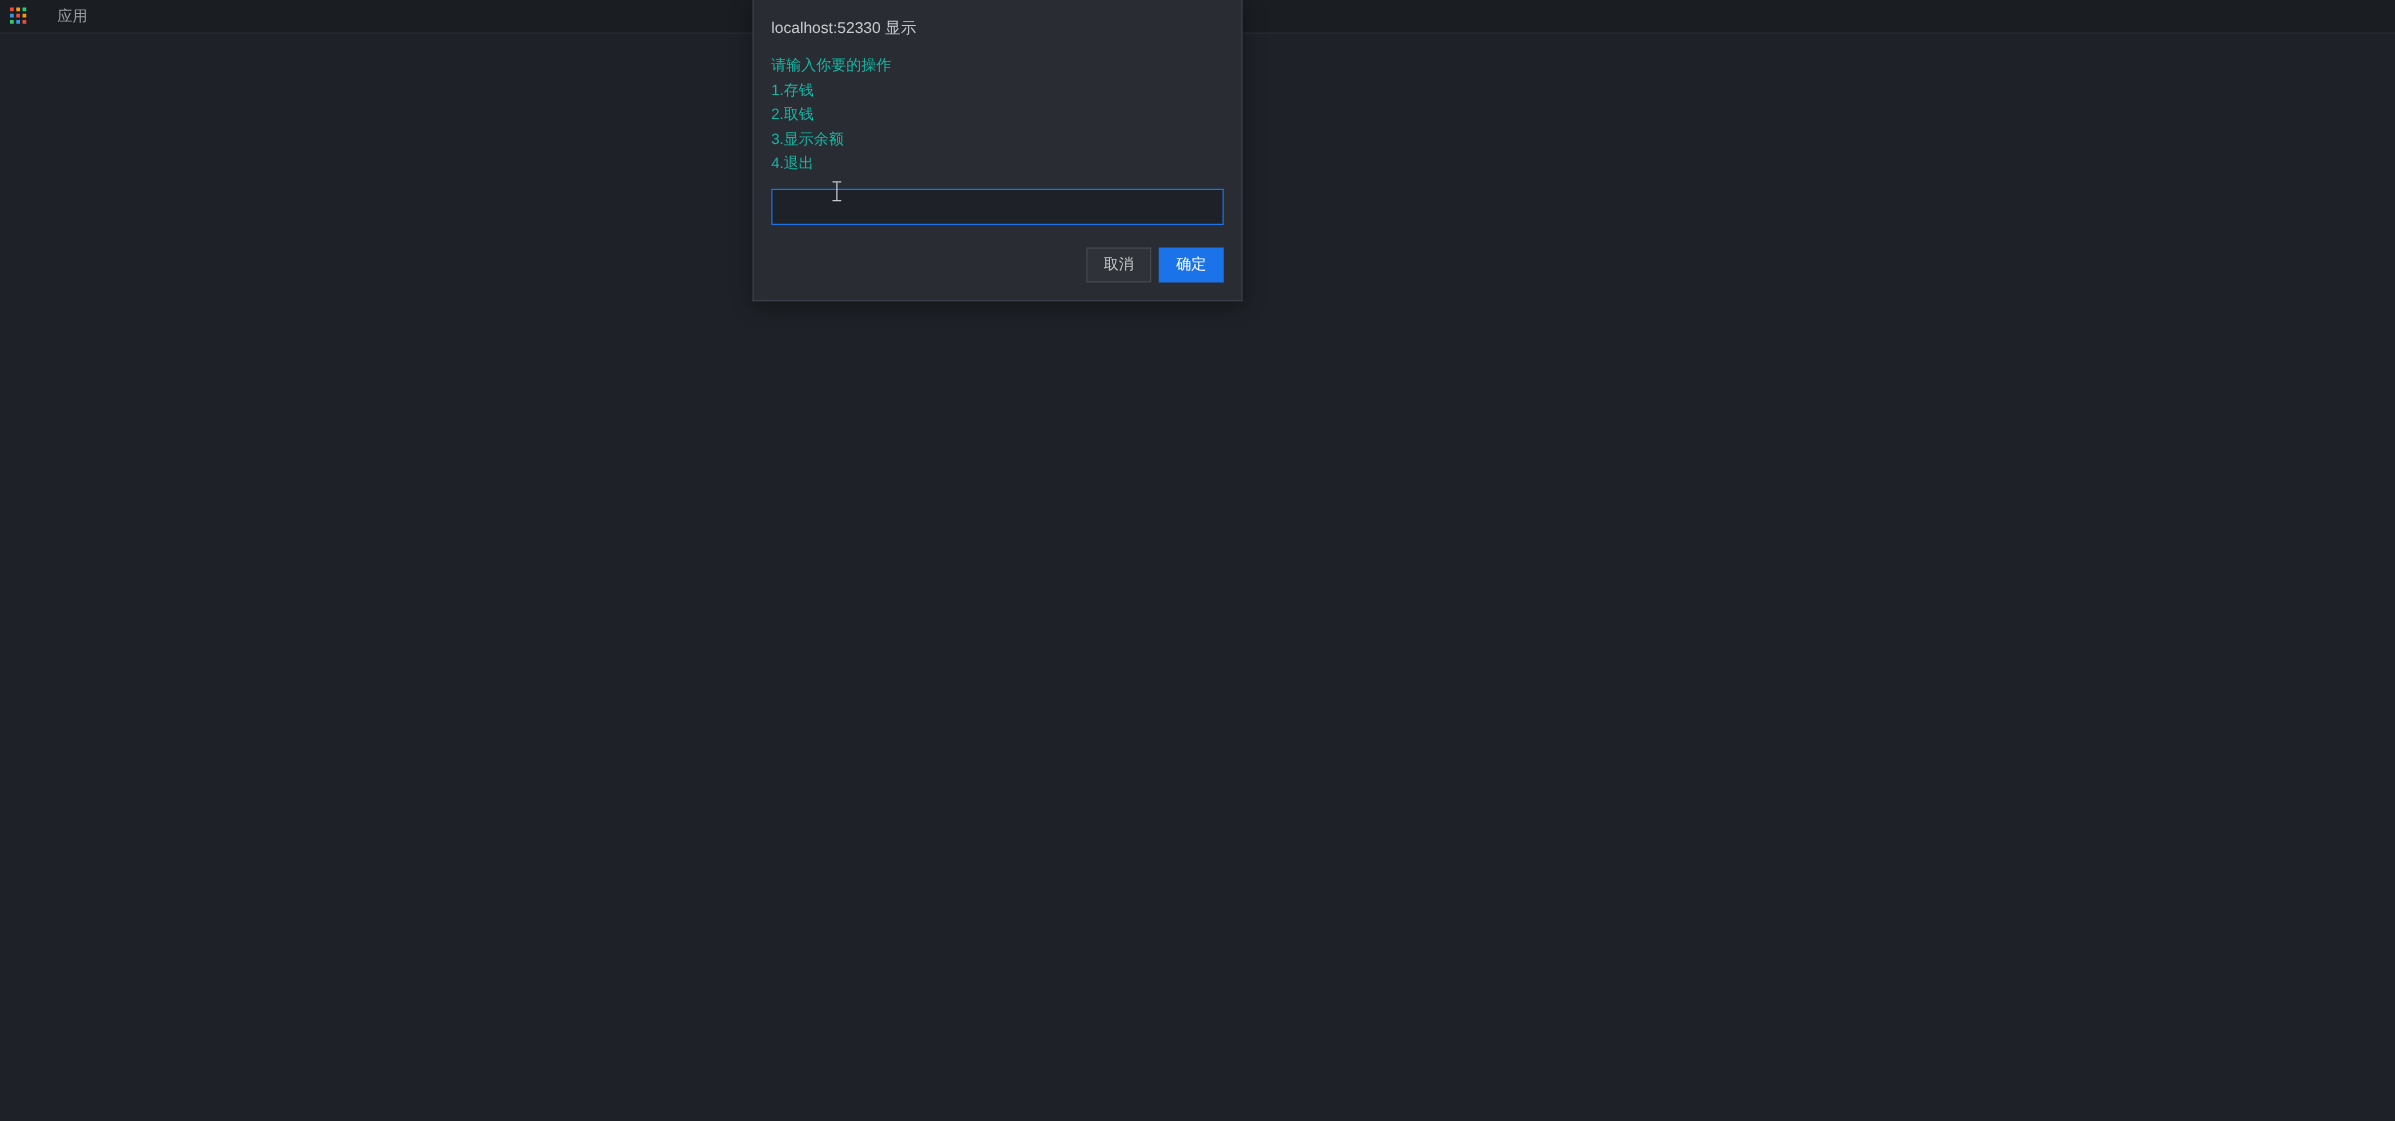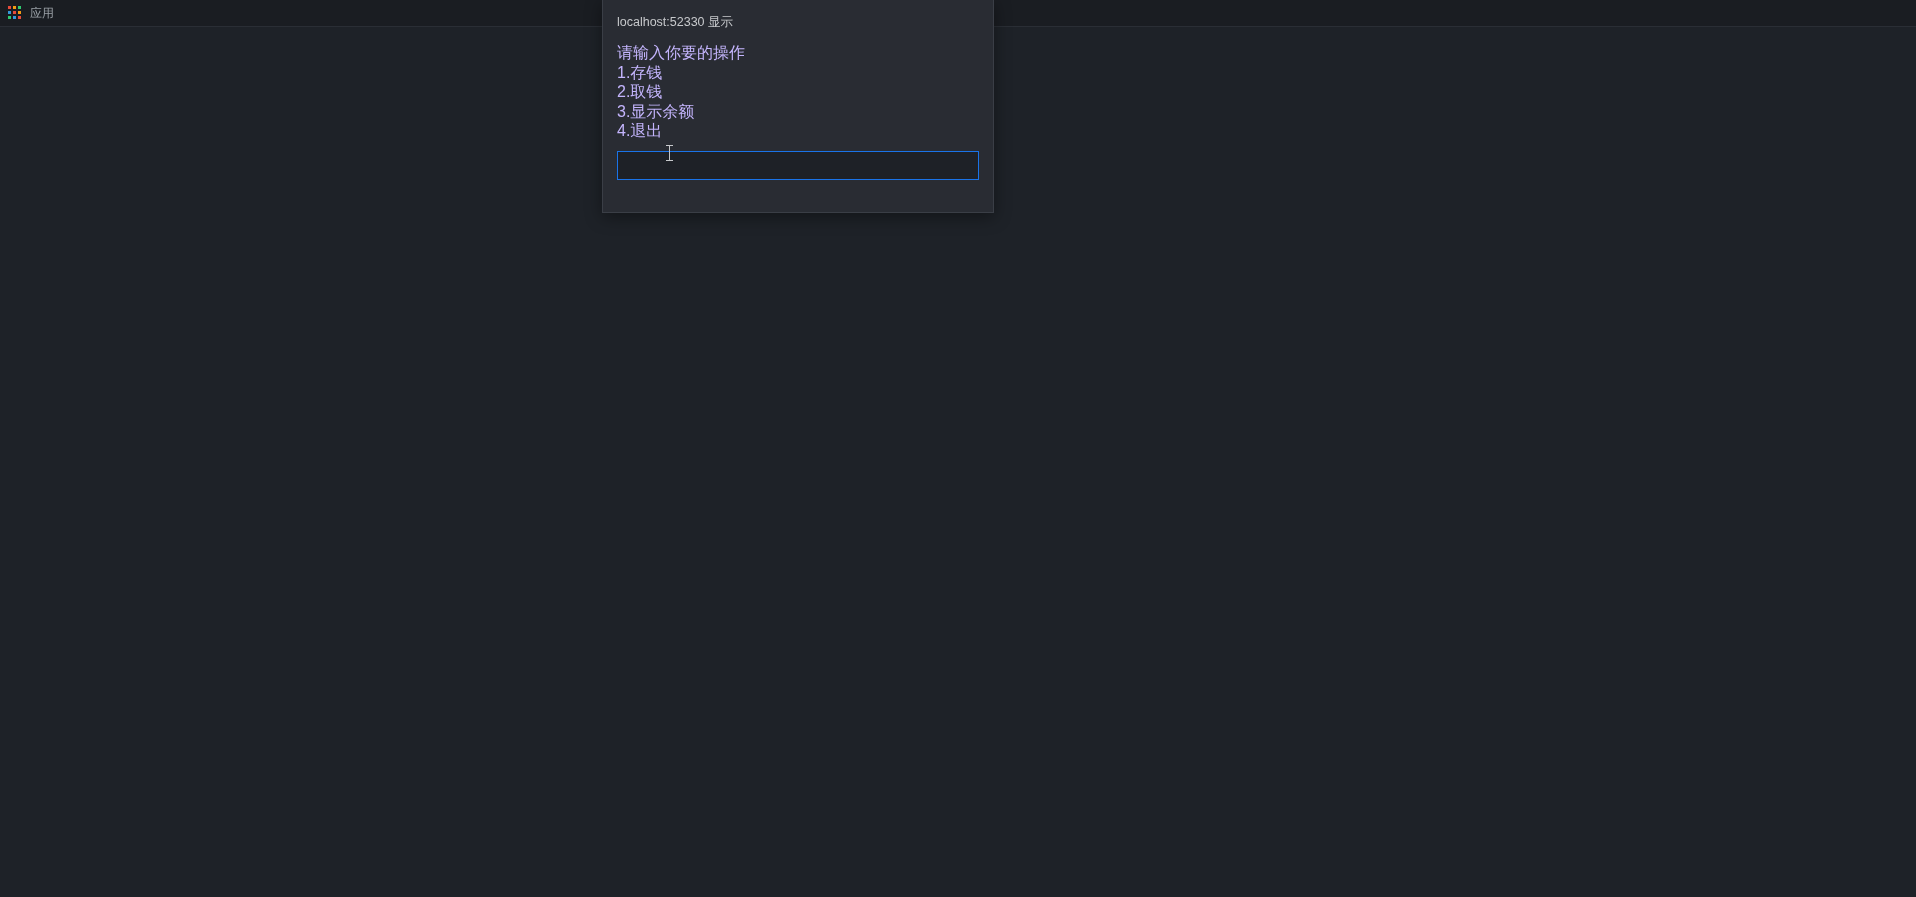--- a/index.html
+++ b/index.html
@@ -14,21 +14,21 @@
       height: 897px;
       overflow: hidden;
       position: relative;
     }
     .bookmark-bar {
       height: 27px;
       background: #1a1d22;
       display: flex;
       align-items: center;
       padding: 0 8px;
-      gap: 8px;
+      gap: 24px;
       border-bottom: 1px solid #2a2e35;
     }
     .apps-icon {
       width: 14px;
       height: 14px;
       display: grid;
       grid-template-columns: repeat(3, 1fr);
       grid-template-rows: repeat(3, 1fr);
       gap: 1px;
     }
@@ -60,22 +60,22 @@
       border-top: none;
       box-shadow: 0 4px 16px rgba(0,0,0,0.4);
       padding: 14px 14px 14px 14px;
     }
     .dialog-title {
       color: #c7c9cc;
       font-size: 12.5px;
       margin-bottom: 12px;
     }
     .dialog-message {
-      color: #c4b5fd;
-      font-size: 16px;
+      color: #14b8a6;
+      font-size: 12px;
       line-height: 19.5px;
       margin-bottom: 10px;
       white-space: pre-line;
     }
     .dialog-input {
       width: 100%;
       height: 29px;
       background: #1e2127;
       border: 1.5px solid #1a73e8;
       outline: none;
@@ -156,18 +156,22 @@
 </div>
 
 <div class="dialog">
   <div class="dialog-title">localhost:52330 显示</div>
   <div class="dialog-message" id="dialog-message">请输入你要的操作
 1.存钱
 2.取钱
 3.显示余额
 4.退出</div>
   <input type="text" class="dialog-input" value="" style="">
+  <div class="dialog-buttons">
+    <button class="btn btn-cancel">取消</button>
+    <button class="btn btn-ok">确定</button>
+  </div>
 </div>
 
 <div class="cursor-ibeam">
   <span class="cap-top"></span>
   <span class="cap-bottom"></span>
 </div>
 
 </body></html>

